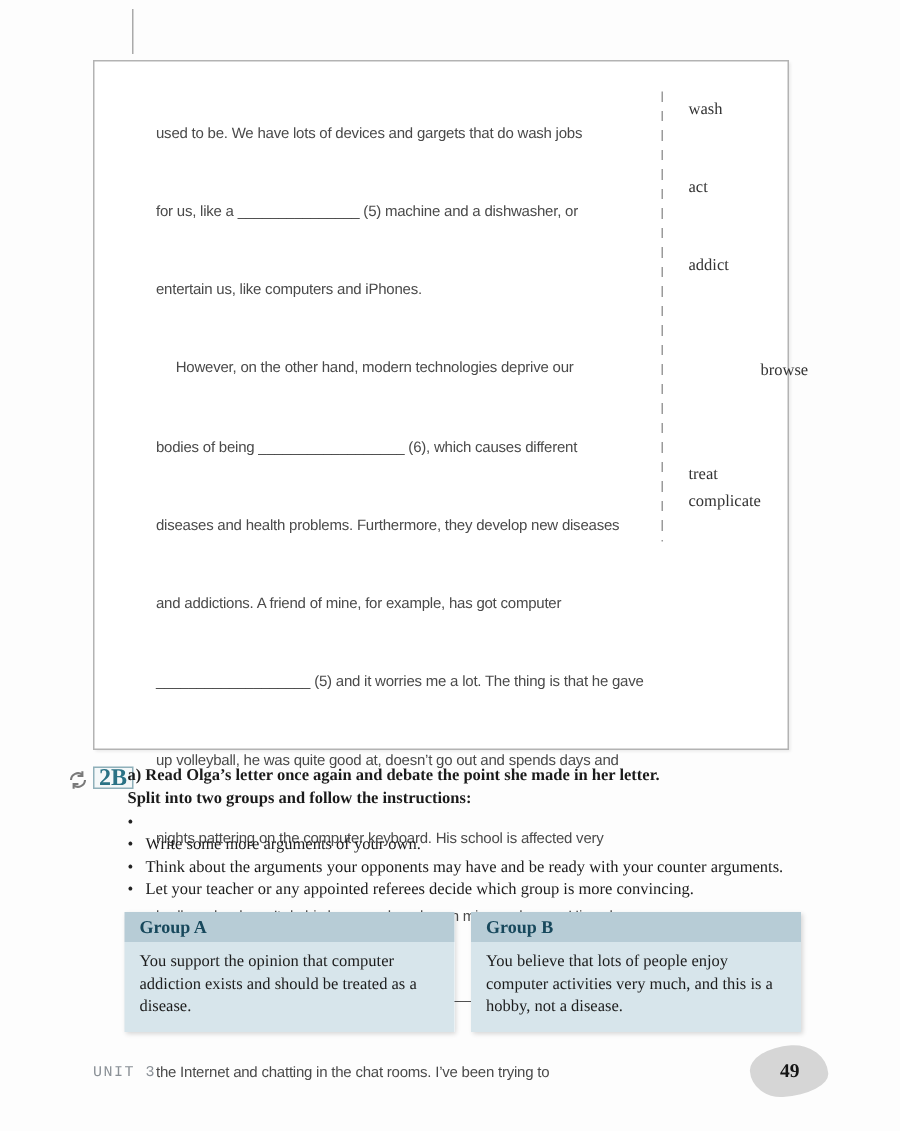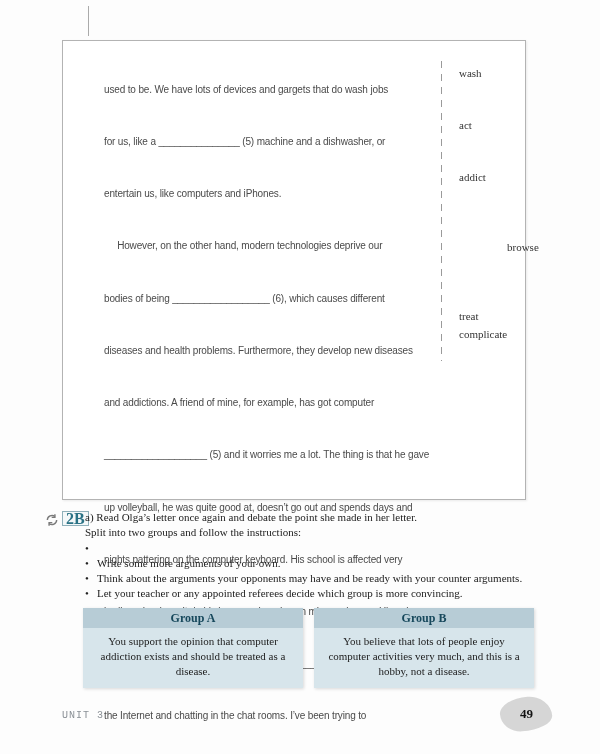--- a/index.html
+++ b/index.html
@@ -79,21 +79,21 @@
     font-family: "Liberation Serif", serif;
     font-weight: bold;
     font-size: 16px;
     padding: 1px 3px 0 3px;
     line-height: 12px;
   }
   .ex-intro {
     position: absolute;
     left: 85px;
     font-family: "Liberation Serif", serif;
-    font-weight: normal;
+    font-weight: bold;
     font-size: 11px;
     color: #1b1b1b;
     white-space: nowrap;
   }
   .ex-intro-a { top: 511px; }
   .ex-intro-b { top: 526px; }
   .bullet-list {
     position: absolute;
     left: 85px;
     top: 542px;
@@ -114,21 +114,20 @@
     font-size: 11px;
     color: #1b1b1b;
     white-space: nowrap;
   }
   
   .group-box {
     position: absolute;
     top: 608px;
     width: 220px;
     box-shadow: 1px 1px 3px rgba(0,0,0,0.15);
-    text-align: center;
   }
   .group-a { left: 83px; }
   .group-b { left: 314px; }
   .group-header {
     background: #b7ccd6;
     padding: 3px 10px 2px 10px;
     font-family: "Liberation Serif", serif;
     font-weight: bold;
     font-size: 12px;
     color: #17485c;

